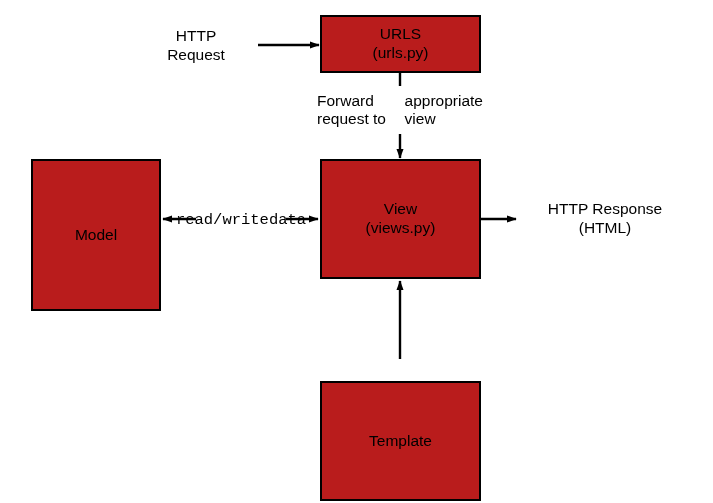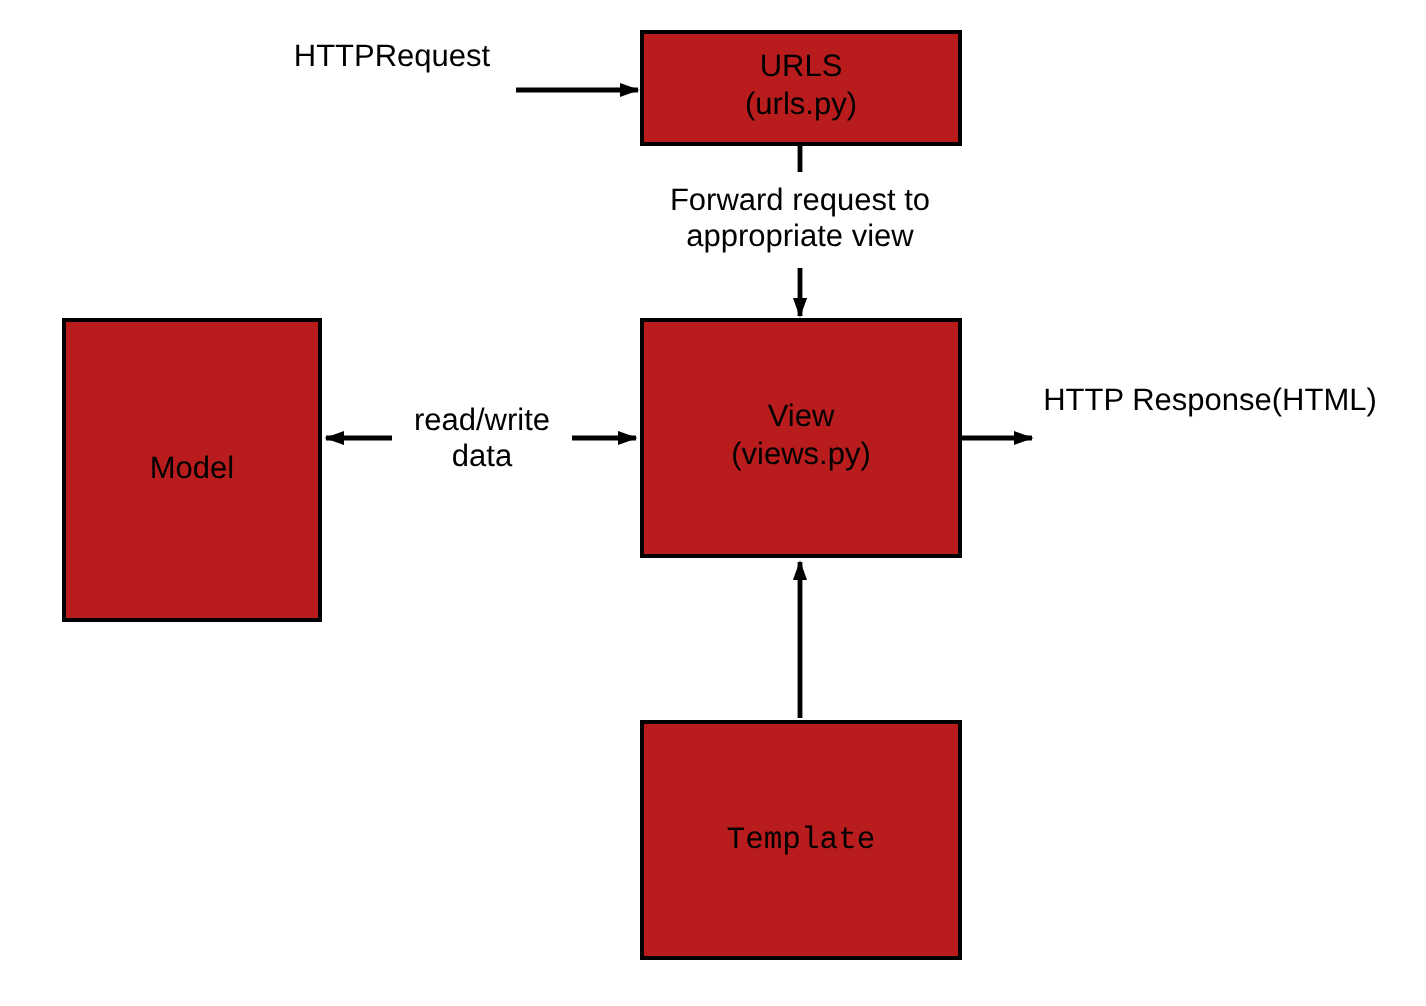--- a/index.html
+++ b/index.html
@@ -35,28 +35,30 @@
   .freetext .line1,
   .freetext .line2 {
     display: block;
     white-space: pre;
     line-height: 1.22;
     text-align: center;
   }
   .freetext {
     position: absolute;
     display: flex;
+    flex-direction: column;
+    align-items: center;
     justify-content: center;
     background: transparent;
     z-index: 4;
   }
   .edge-label {
     position: absolute;
     display: flex;
-    flex-direction: column;
+    flex-direction: row;
     align-items: center;
     justify-content: center;
     background: #ffffff;
     z-index: 5;
   }
   svg.edges {
     position: absolute;
     left: 0;
     top: 0;
     width: 713px;
@@ -64,25 +66,25 @@
     z-index: 2;
     pointer-events: none;
   }
   
   .fs-node   { font-size: 15.5px; }
   .fs-label  { font-size: 15.5px; }
   
   #node-urls      { left: 320px; top: 15px;  width: 161px; height: 58px; }
   #node-model     { left: 31px;  top: 159px; width: 130px; height: 152px; }
   #node-view      { left: 320px; top: 159px; width: 161px; height: 120px; }
-  #node-template  { left: 320px; top: 360px; width: 161px; height: 120px; font-family: Liberation Mono, monospace; }
+  #node-template  { left: 320px; top: 381px; width: 161px; height: 120px; }
   #text-http-request  { left: 140px; top: 20px;  width: 112px; height: 52px; }
   #text-http-response { left: 520px; top: 192px; width: 170px; height: 54px; }
   #label-forward  { left: 317px; top: 86px;  width: 166px; height: 48px; }
-  #label-readwrite{ left: 196px; top: 194px; width: 90px;  height: 52px; }
+  #label-readwrite{ left: 196px; top: 194px; width: 90px;  height: 52px; font-family: Liberation Mono, monospace; }
 </style>
 </head>
 <body>
 
 <div id="canvas">
 
   <svg class="edges" viewBox="0 0 713 503" xmlns="http://www.w3.org/2000/svg">
     <defs>
       <marker id="arrow-end" markerWidth="10" markerHeight="10" refX="9.2" refY="3.6" orient="auto" markerUnits="userSpaceOnUse">
         <path d="M0,0 L10,3.6 L0,7.2 z" fill="#000000"></path>

